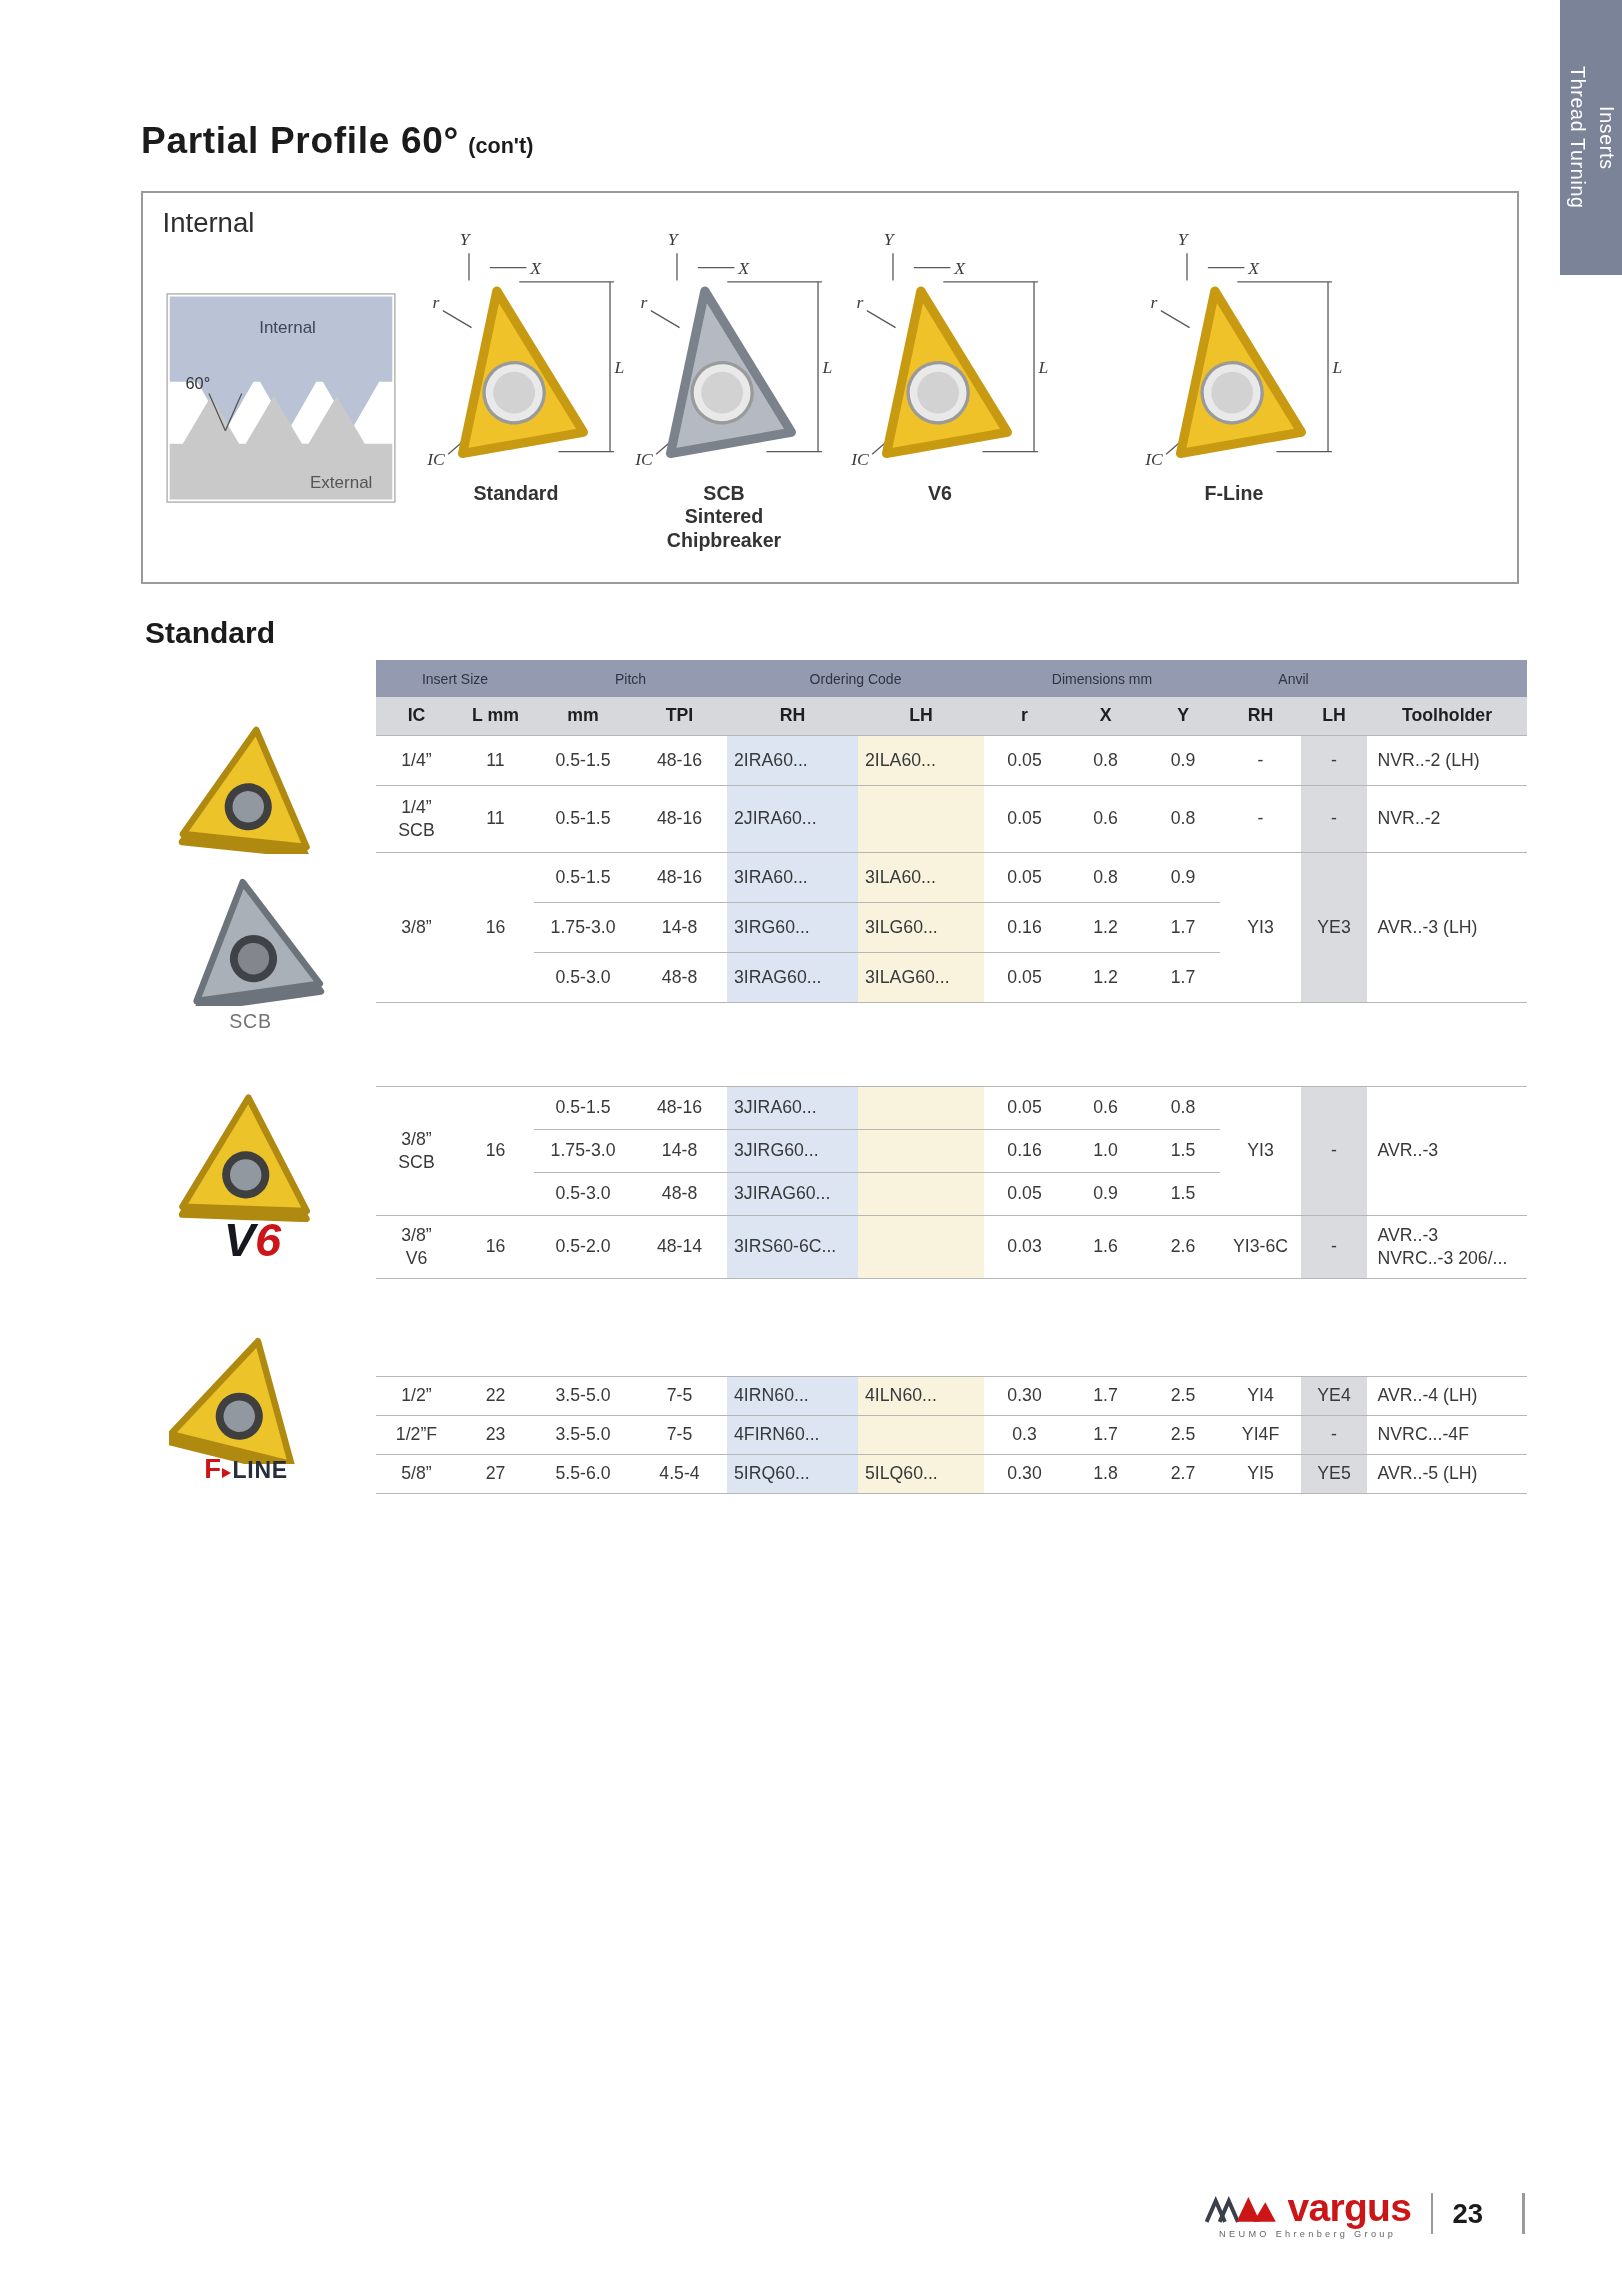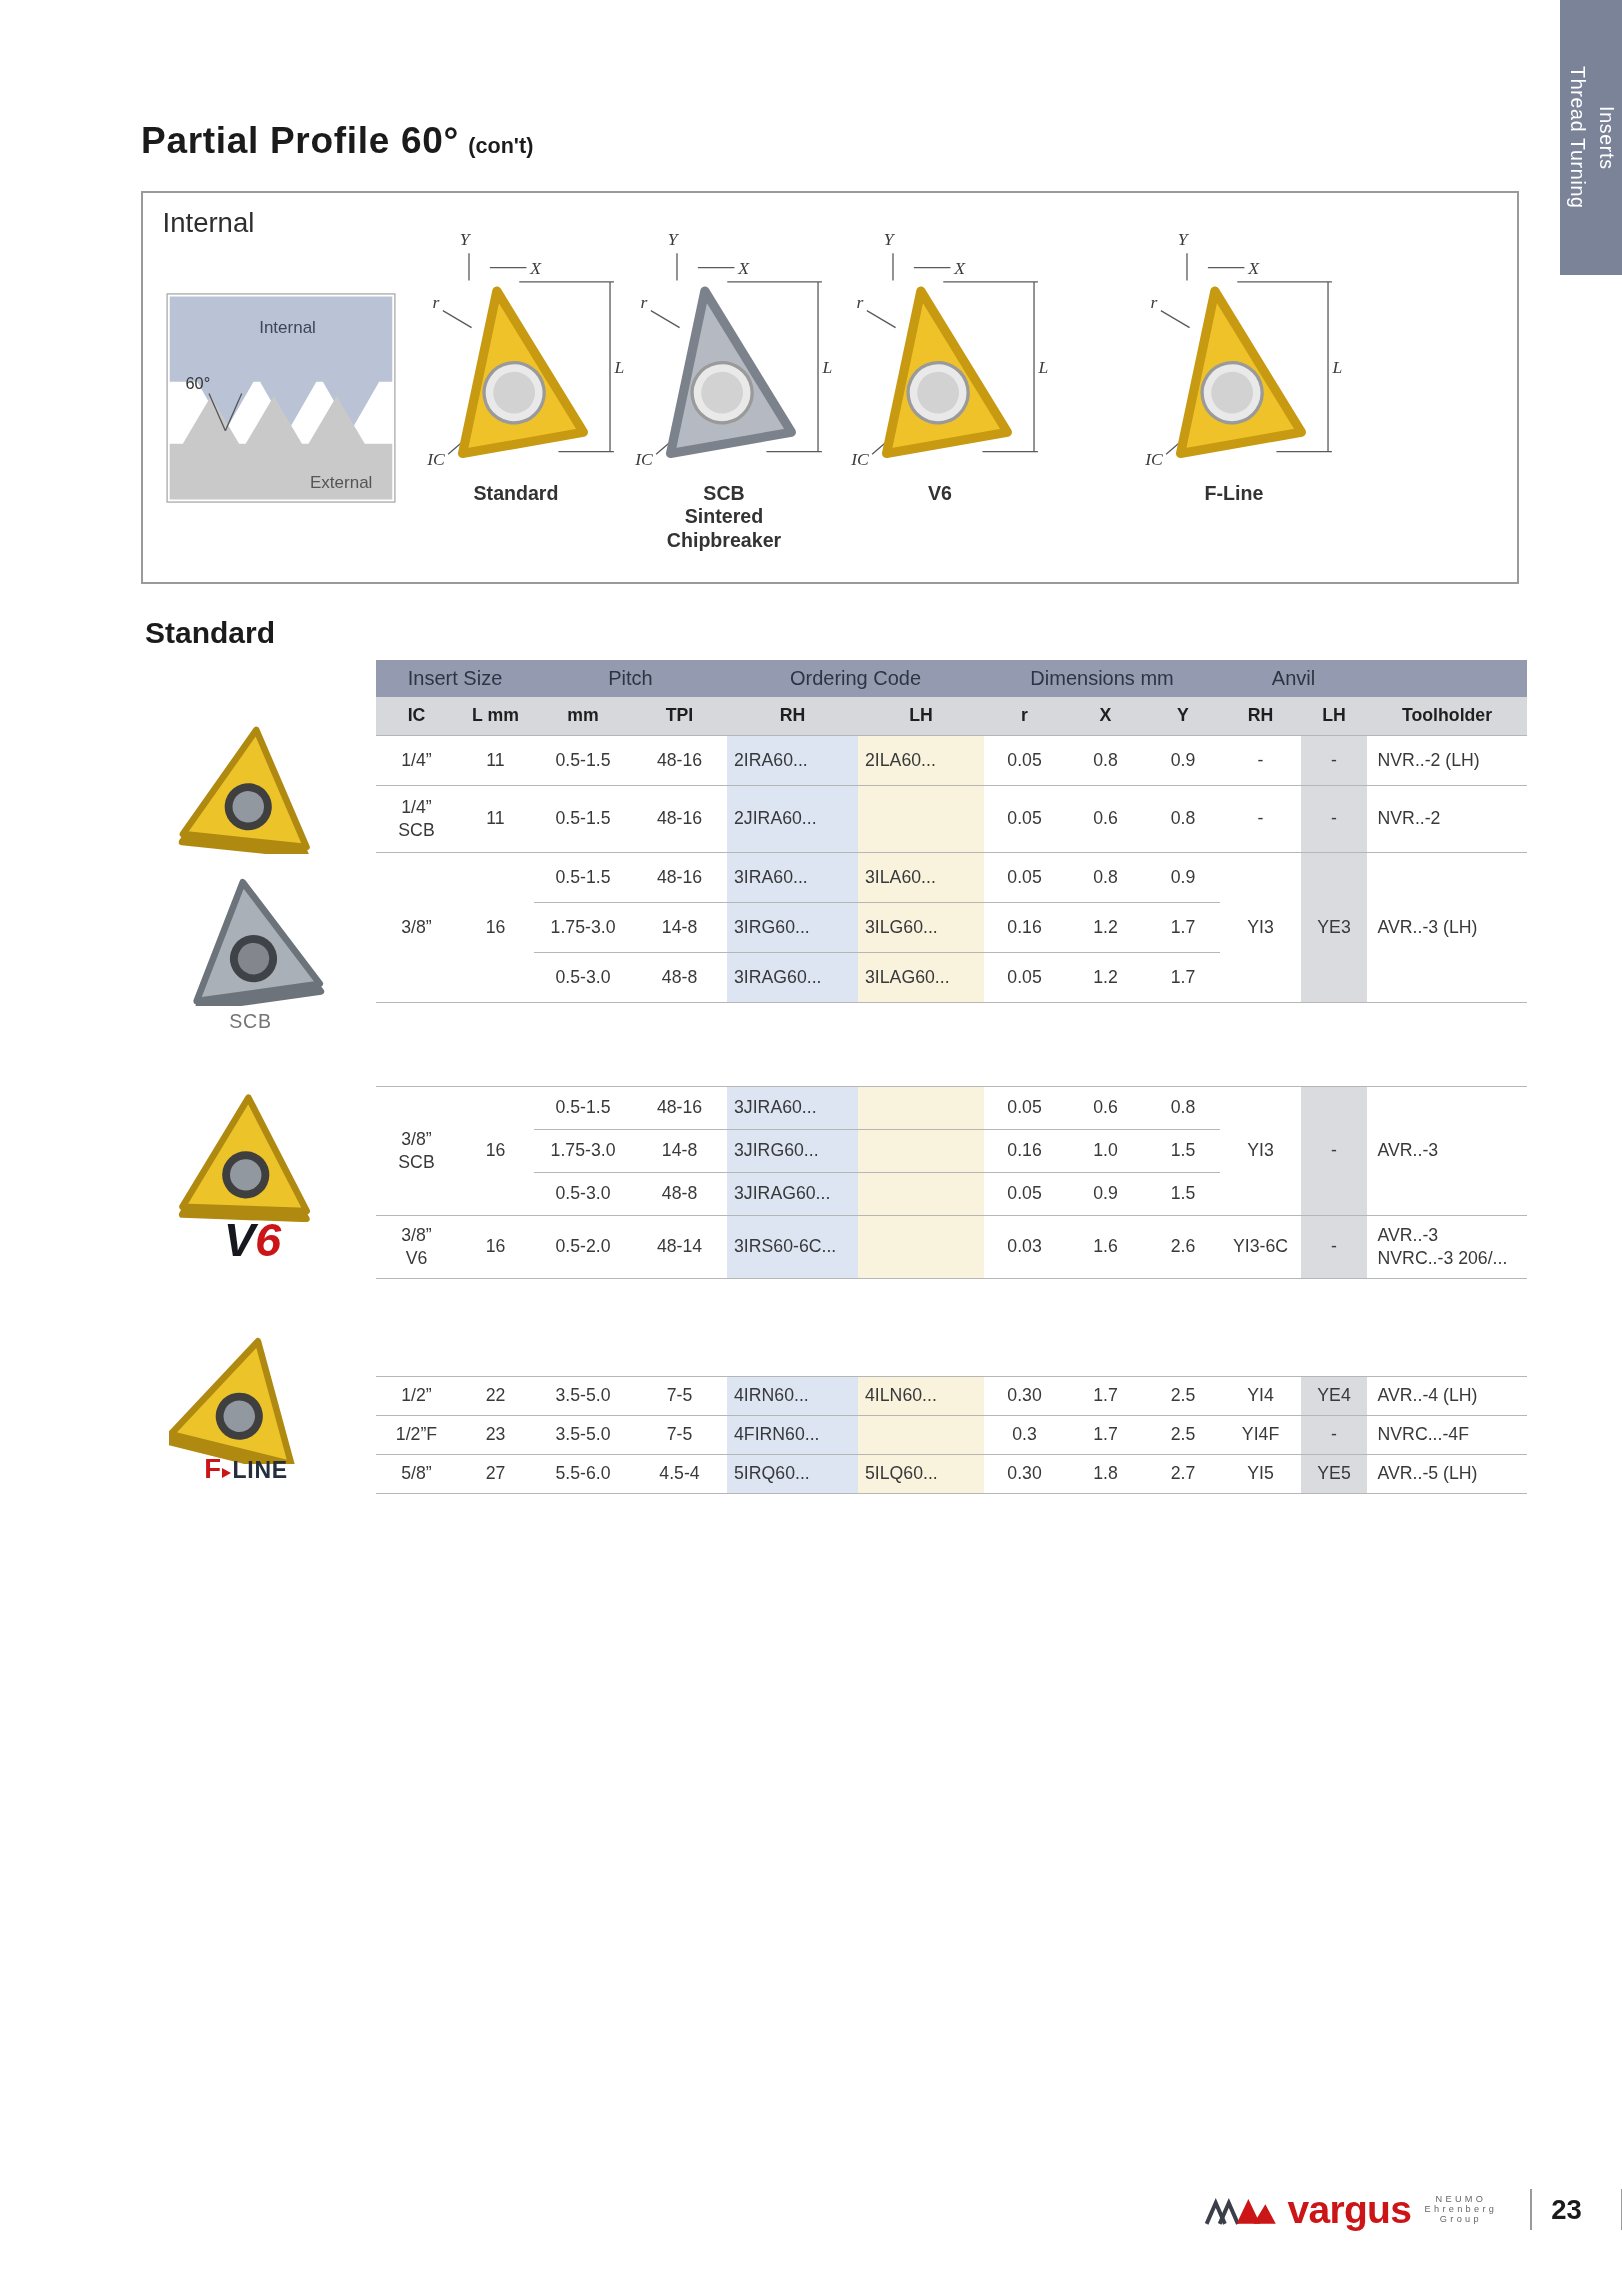--- a/index.html
+++ b/index.html
@@ -31,21 +31,21 @@
   .variant .insert-body { fill:#f0c229; stroke:#c79a11; }
   .variant.gray .insert-body { fill:#b5bac2; stroke:#7c828b; }
   .dim { stroke:#5a5a5a; stroke-width:2; fill:none; }
   .dim-label { font-family:"Liberation Serif", serif; font-style:italic; font-size:27px; fill:#3c3c3c; }
 
   
   .std-heading { position:absolute; left:145px; top:616px; font-size:30px; font-weight:bold; color:#1b1b1b; }
 
   .table-wrap { position:absolute; left:376px; top:660px; width:1145px; }
   table { border-collapse:collapse; table-layout:fixed; width:100%; font-size:17.7px; color:#38393b; }
-  thead tr.gh th { background:#949bb0; color:#2e3444; font-size:20px; font-weight:normal; height:37px; }
+  thead tr.gh th { background:#949bb0; color:#2e3444; font-size:14px; font-weight:normal; height:37px; }
   thead tr.ch th { background:#d7d8dc; color:#1f1f1f; font-size:17.7px; font-weight:bold; height:38px; }
   tbody.block td { border-top:1.3px solid #b6b6b6; line-height:1.25; vertical-align:middle; }
   tbody.block { border-bottom:1.3px solid #b6b6b6; }
   tbody.b0 tr { height:50px; } tbody.b0 tr.tall { height:67px; }
   tbody.b1 tr { height:43px; } tbody.b1 tr.tall { height:63px; }
   tbody.b2 tr { height:39px; }
   tbody.spacer td { border:none; }
   tbody.spacer.s0 td { height:84px; } tbody.spacer.s1 td { height:98px; }
   .c-ic,.c-l,.c-mm,.c-tpi,.c-r,.c-x,.c-y,.c-arh,.c-alh { text-align:center; }
   .c-rh,.c-lh { text-align:left; padding-left:7px; }
@@ -63,21 +63,21 @@
              font-size:47px; font-weight:bold; font-style:italic; line-height:47px; }
   .v6-logo .v { color:#16181d; } .v6-logo .six { color:#cc1517; }
   .fline-logo { position:absolute; left:164px; top:1453px; width:164px; text-align:center; font-weight:800; }
   .fline-logo .f { color:#cc1517; font-size:27.5px; }
   .fline-logo .tri { display:inline-block; width:0; height:0; border-left:9.2px solid #cc1517;
                      border-top:5.9px solid transparent; border-bottom:5.9px solid transparent; margin:0 1.3px; }
   .fline-logo .line { color:#242e3c; font-size:23px; letter-spacing:0.7px; }
 
   
   .footer { position:absolute; left:1204px; top:2189px; display:flex; align-items:center; }
-  .brand-block { display:flex; flex-direction:row; align-items:center; }
+  .brand-block { display:flex; flex-direction:column; align-items:center; }
   .brand-row { display:flex; align-items:flex-end; }
   .brand-word { color:#cc1517; font-size:39px; font-weight:bold; letter-spacing:-0.7px; line-height:37px; }
   .brand-sub { font-size:9.2px; color:#666; letter-spacing:3.3px; margin-top:2.6px; align-self:stretch; text-align:center; }
   .divider { width:2px; height:41px; background:#9a9a9a; margin:0 19.6px; }
   .page-num { font-size:27.5px; font-weight:bold; color:#1b1b1b; }
   .end-bar { width:2.6px; height:41px; background:#9a9a9a; margin-left:39px; }
 </style>
 </head>
 <body>
 

